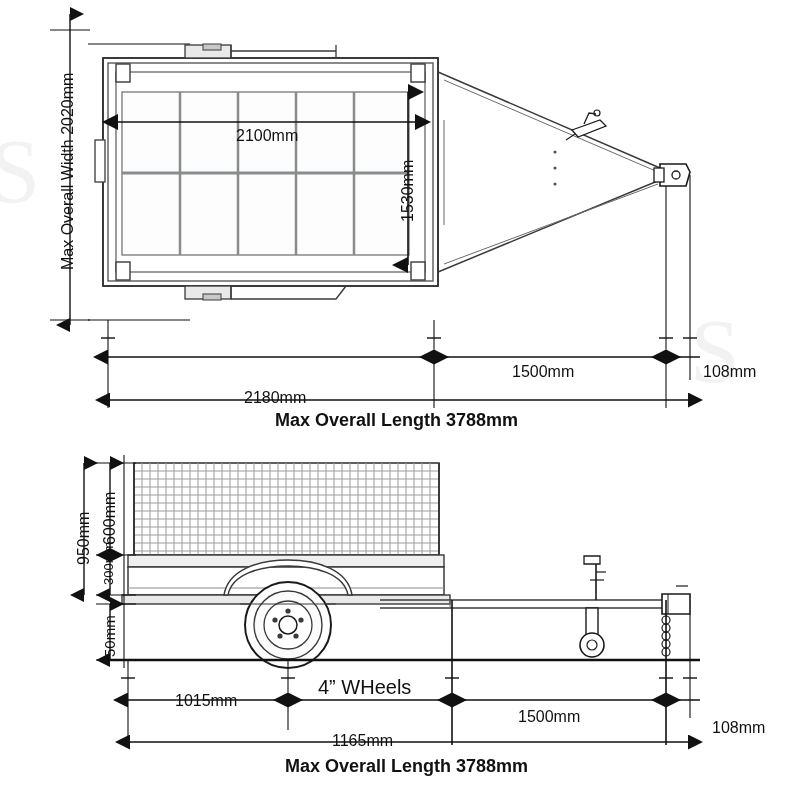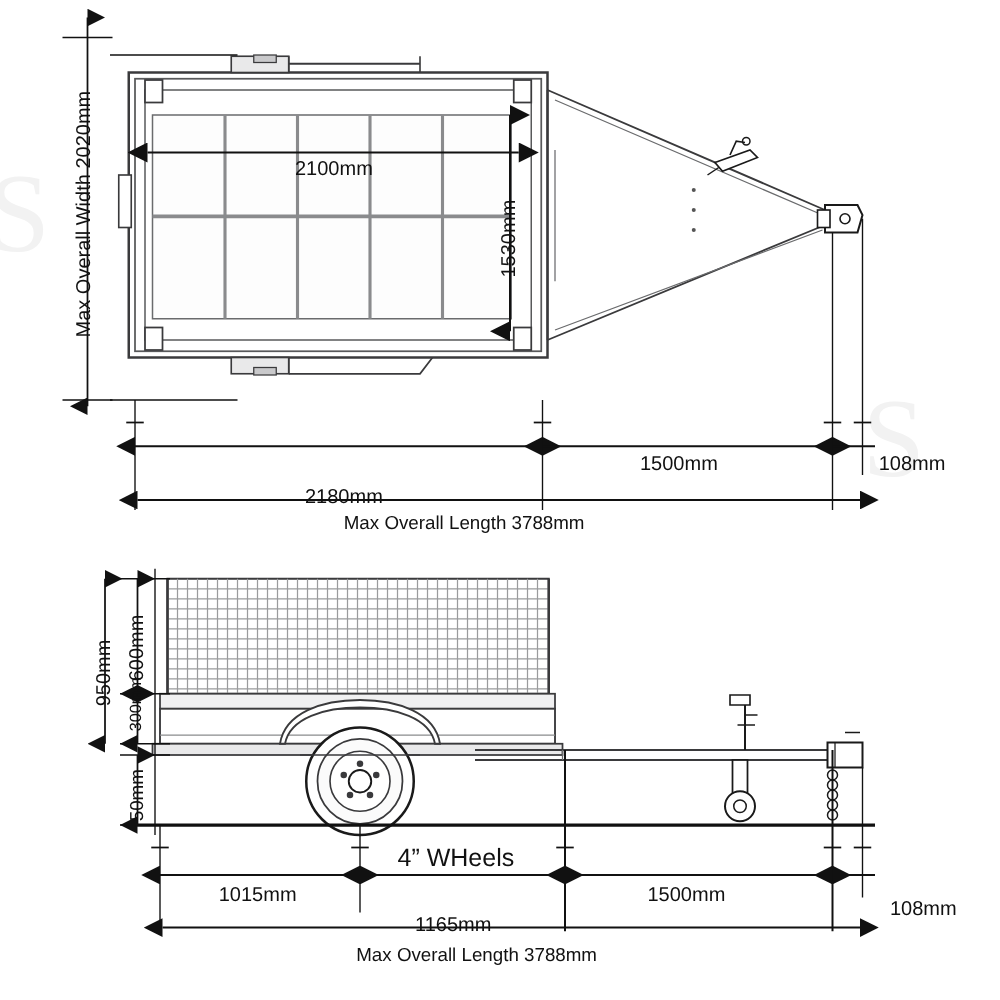--- a/index.html
+++ b/index.html
@@ -34,21 +34,21 @@
     white-space: nowrap;
     line-height: 1;
   }
   .lbl.rot {
     transform-origin: 0 0;
     transform: rotate(-90deg);
   }
   .t13 { font-size: 13px; }
   .t15 { font-size: 15px; }
   .t16 { font-size: 16px; }
-  .t18 { font-size: 15px; }
+  .t18 { font-size: 18px; font-weight: bold; }
   .t20 { font-size: 20px; }
   .wm {
     position: absolute;
     color: #f2f2f2;
     font-size: 90px;
     font-family: "Liberation Serif", serif;
     user-select: none;
   }
 </style>
 </head>
@@ -315,21 +315,21 @@
   <div class="lbl t16 rot" style="left:76px; top:565px;">950mm</div>
 
   <div class="lbl t16 rot" style="left:102px; top:545px;">600mm</div>
 
   <div class="lbl t13 rot" style="left:102px; top:585px;">300mm</div>
 
   <div class="lbl t15 rot" style="left:102px; top:657px;">50mm</div>
 
   <div class="lbl t20" style="left:318px; top:677px;">4” WHeels</div>
 
-  <div class="lbl t16" style="left:175px; top:709px;text-align:right;">1015mm</div>
+  <div class="lbl t16" style="left:175px; top:693px;text-align:right;">1015mm</div>
 
   <div class="lbl t16" style="left:332px; top:733px;">1165mm</div>
 
   <div class="lbl t16" style="left:518px; top:709px;">1500mm</div>
 
   <div class="lbl t16" style="left:712px; top:720px;">108mm</div>
 
   <div class="lbl t18" style="left:285px; top:757px;">Max Overall Length 3788mm</div>
 
 </div>

